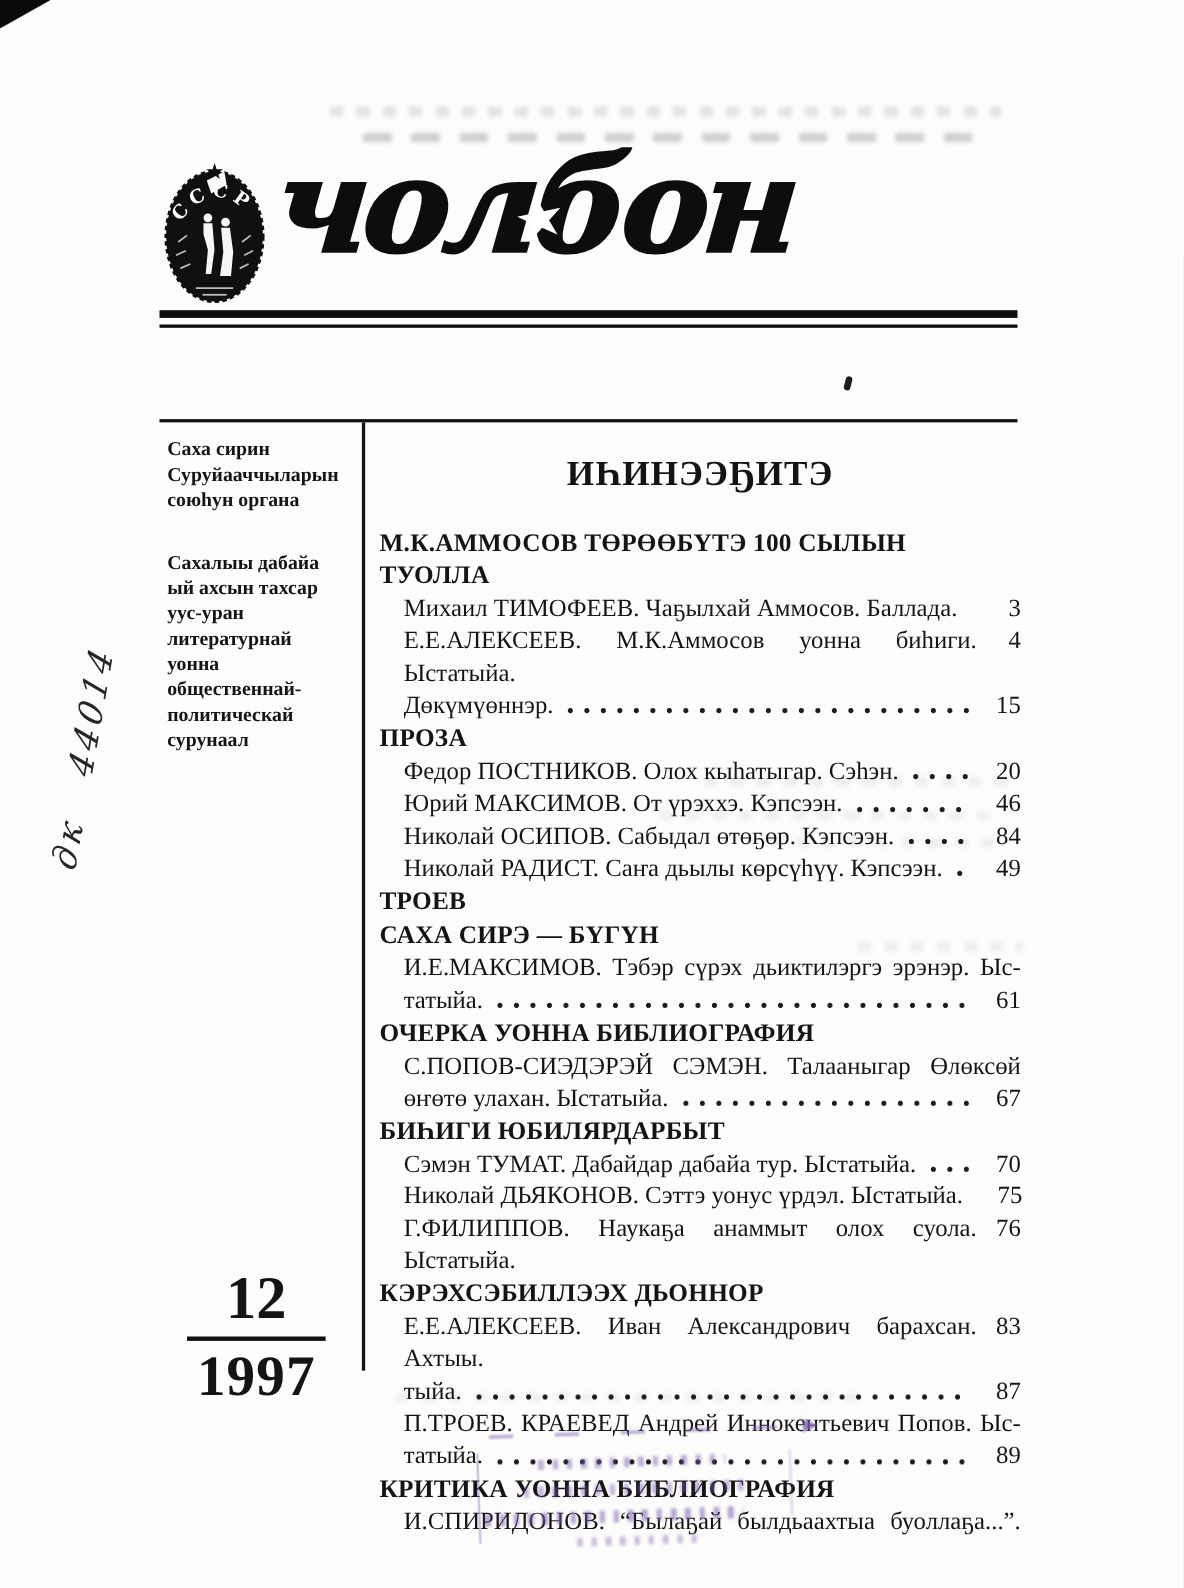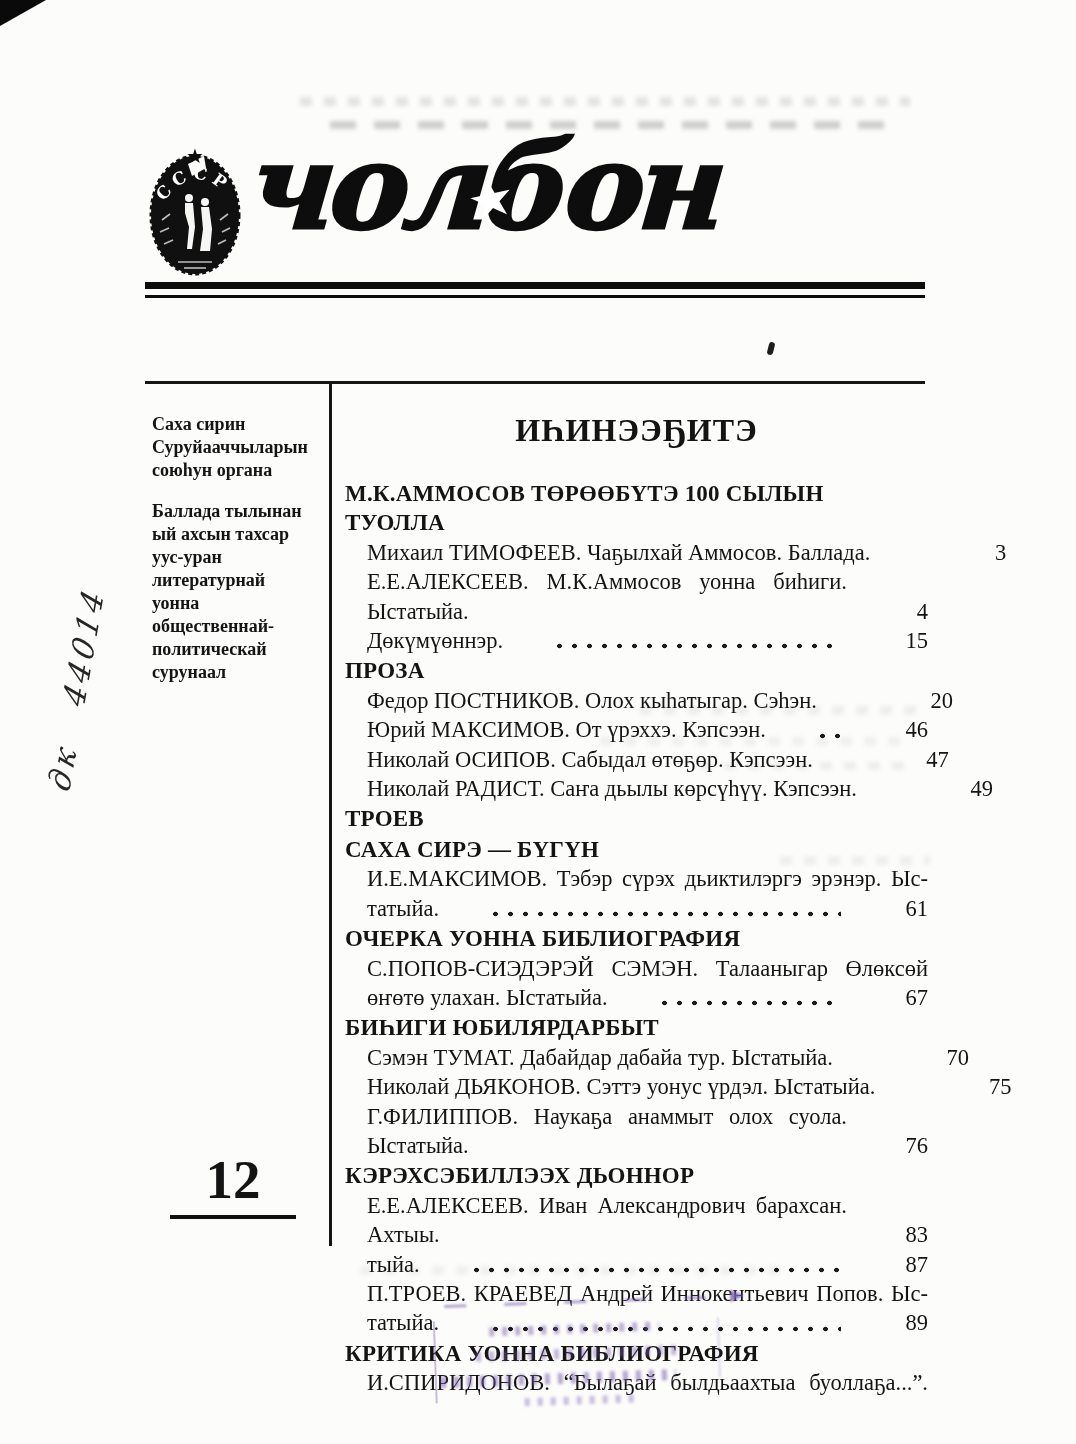--- a/index.html
+++ b/index.html
@@ -33,39 +33,39 @@
     -webkit-text-stroke:3px #0d0d0d;color:#0d0d0d;white-space:nowrap;}
   .word-star{position:absolute;left:216px;top:62px;font-size:52px;line-height:52px;color:#ffffff;
     transform:rotate(-12deg);-webkit-text-stroke:0;font-style:normal;}
   .rule-thick{position:absolute;left:145px;top:282px;width:780px;height:7px;background:#0c0c0c;}
   .rule-thin{position:absolute;left:145px;top:295px;width:780px;height:3px;background:#0c0c0c;}
   
   .frame-rule{position:absolute;left:145px;top:381px;width:780px;height:3px;background:#151515;}
   .vert-rule{position:absolute;left:329px;top:384px;width:3px;height:862px;background:#151515;}
   
   .org,.desc{position:absolute;left:152px;width:172px;font-weight:bold;font-size:18px;line-height:23px;}
-  .org{top:397px;margin-top:16px;}
+  .org{top:397px;}
   .desc{top:500px;}
   .issue{position:absolute;left:152px;top:1118px;width:162px;text-align:center;margin-top:32px;}
   .issue-num{font-weight:bold;font-size:55px;line-height:60px;}
   .issue-line{border-top:4px solid #111;margin:5px 18px 4px 18px;}
   .issue-year{font-weight:bold;font-size:52px;line-height:58px;letter-spacing:1px;}
   
   .handwriting{position:absolute;left:-85px;top:668px;width:330px;height:44px;
     transform:rotate(-80deg) skewX(-10deg);transform-origin:center;
     font-family:"DejaVu Serif","Liberation Serif",serif;font-style:italic;
     font-size:31px;letter-spacing:4px;word-spacing:26px;color:#262626;text-align:center;}
   
   .main-col{position:absolute;left:345px;top:395px;width:583px;}
   .toc-title{text-align:center;font-weight:bold;font-size:32px;letter-spacing:1px;
     margin:17px 0 30px 0;}
   .toc-section-heading{font-weight:bold;font-size:23px;line-height:29.4px;margin-top:1px;
     letter-spacing:.2px;}
-  .toc-row{display:flex;align-items:flex-end;font-size:22.5px;line-height:29.4px;
-    padding-left:22px;gap:41px;}
+  .toc-row{display:flex;align-items:flex-start;font-size:22.5px;line-height:29.4px;
+    padding-left:22px;}
   .toc-row .t{white-space:nowrap;}
   .toc-row .t.fill{flex:1 1 auto;white-space:normal;text-align:justify;text-align-last:justify;}
   .toc-row .lead{flex:1 1 auto;height:10px;align-self:flex-end;margin:0 6px 5px 8px;}
   .toc-row .lead.dots{background-image:radial-gradient(circle,#1c1c1c 2.1px,rgba(0,0,0,0) 2.6px);
     background-size:15px 10px;background-repeat:repeat-x;background-position:0 1px;}
   .toc-row .pg{min-width:32px;text-align:right;margin-left:8px;}
   
   .stamp{position:absolute;left:428px;top:1292px;width:320px;height:120px;color:#7a5fae;
     transform:rotate(-2deg);}
   .stamp .s-line{position:absolute;left:18px;top:8px;right:12px;height:3px;
@@ -137,33 +137,34 @@
 
   <div class="frame-rule"></div>
   <div class="vert-rule"></div>
 
   <div class="org">
       <div class="org-line">Саха сирин</div>
       <div class="org-line">Суруйааччыларын</div>
       <div class="org-line">союһун органа</div>
     </div>
   <div class="desc">
-      <div class="desc-line">Баллада тылынан</div>
+      <div class="desc-line">Сахалыы дабайа</div>
       <div class="desc-line">ый ахсын тахсар</div>
       <div class="desc-line">уус-уран</div>
       <div class="desc-line">литературнай</div>
       <div class="desc-line">уонна</div>
       <div class="desc-line">общественнай-</div>
       <div class="desc-line">политическай</div>
       <div class="desc-line">сурунаал</div>
     </div>
 
   <div class="issue">
     <div class="issue-num">12</div>
     <div class="issue-line"></div>
+    <div class="issue-year">1997</div>
   </div>
 
   <div class="handwriting">дк 44014</div>
 
   <div class="main-col">
     <div class="toc-title">ИҺИНЭЭҔИТЭ</div>
     <div id="toc">
         <div class="toc-section-heading">М.К.АММОСОВ ТӨРӨӨБҮТЭ 100 СЫЛЫН ТУОЛЛА</div>
         <div class="toc-row">
           <span class="t">Михаил ТИМОФЕЕВ. Чаҕылхай Аммосов. Баллада.</span>
@@ -186,21 +187,21 @@
           <span class="pg">20</span>
         </div>
         <div class="toc-row">
           <span class="t">Юрий МАКСИМОВ. От үрэххэ. Кэпсээн.</span>
           <span class="lead dots"></span>
           <span class="pg">46</span>
         </div>
         <div class="toc-row">
           <span class="t">Николай ОСИПОВ. Сабыдал өтөҕөр. Кэпсээн.</span>
           <span class="lead dots"></span>
-          <span class="pg">47</span>
+          <span class="pg">84</span>
         </div>
         <div class="toc-row">
           <span class="t">Николай РАДИСТ. Саҥа дьылы көрсүһүү. Кэпсээн.</span>
           <span class="lead dots"></span>
           <span class="pg">49</span>
         </div>
         <div class="toc-section-heading">ТРОЕВ</div>
         <div class="toc-section-heading">САХА СИРЭ — БҮГҮН</div>
         <div class="toc-row">
           <span class="t fill">И.Е.МАКСИМОВ. Тэбэр сүрэх дьиктилэргэ эрэнэр. Ыс-</span>

